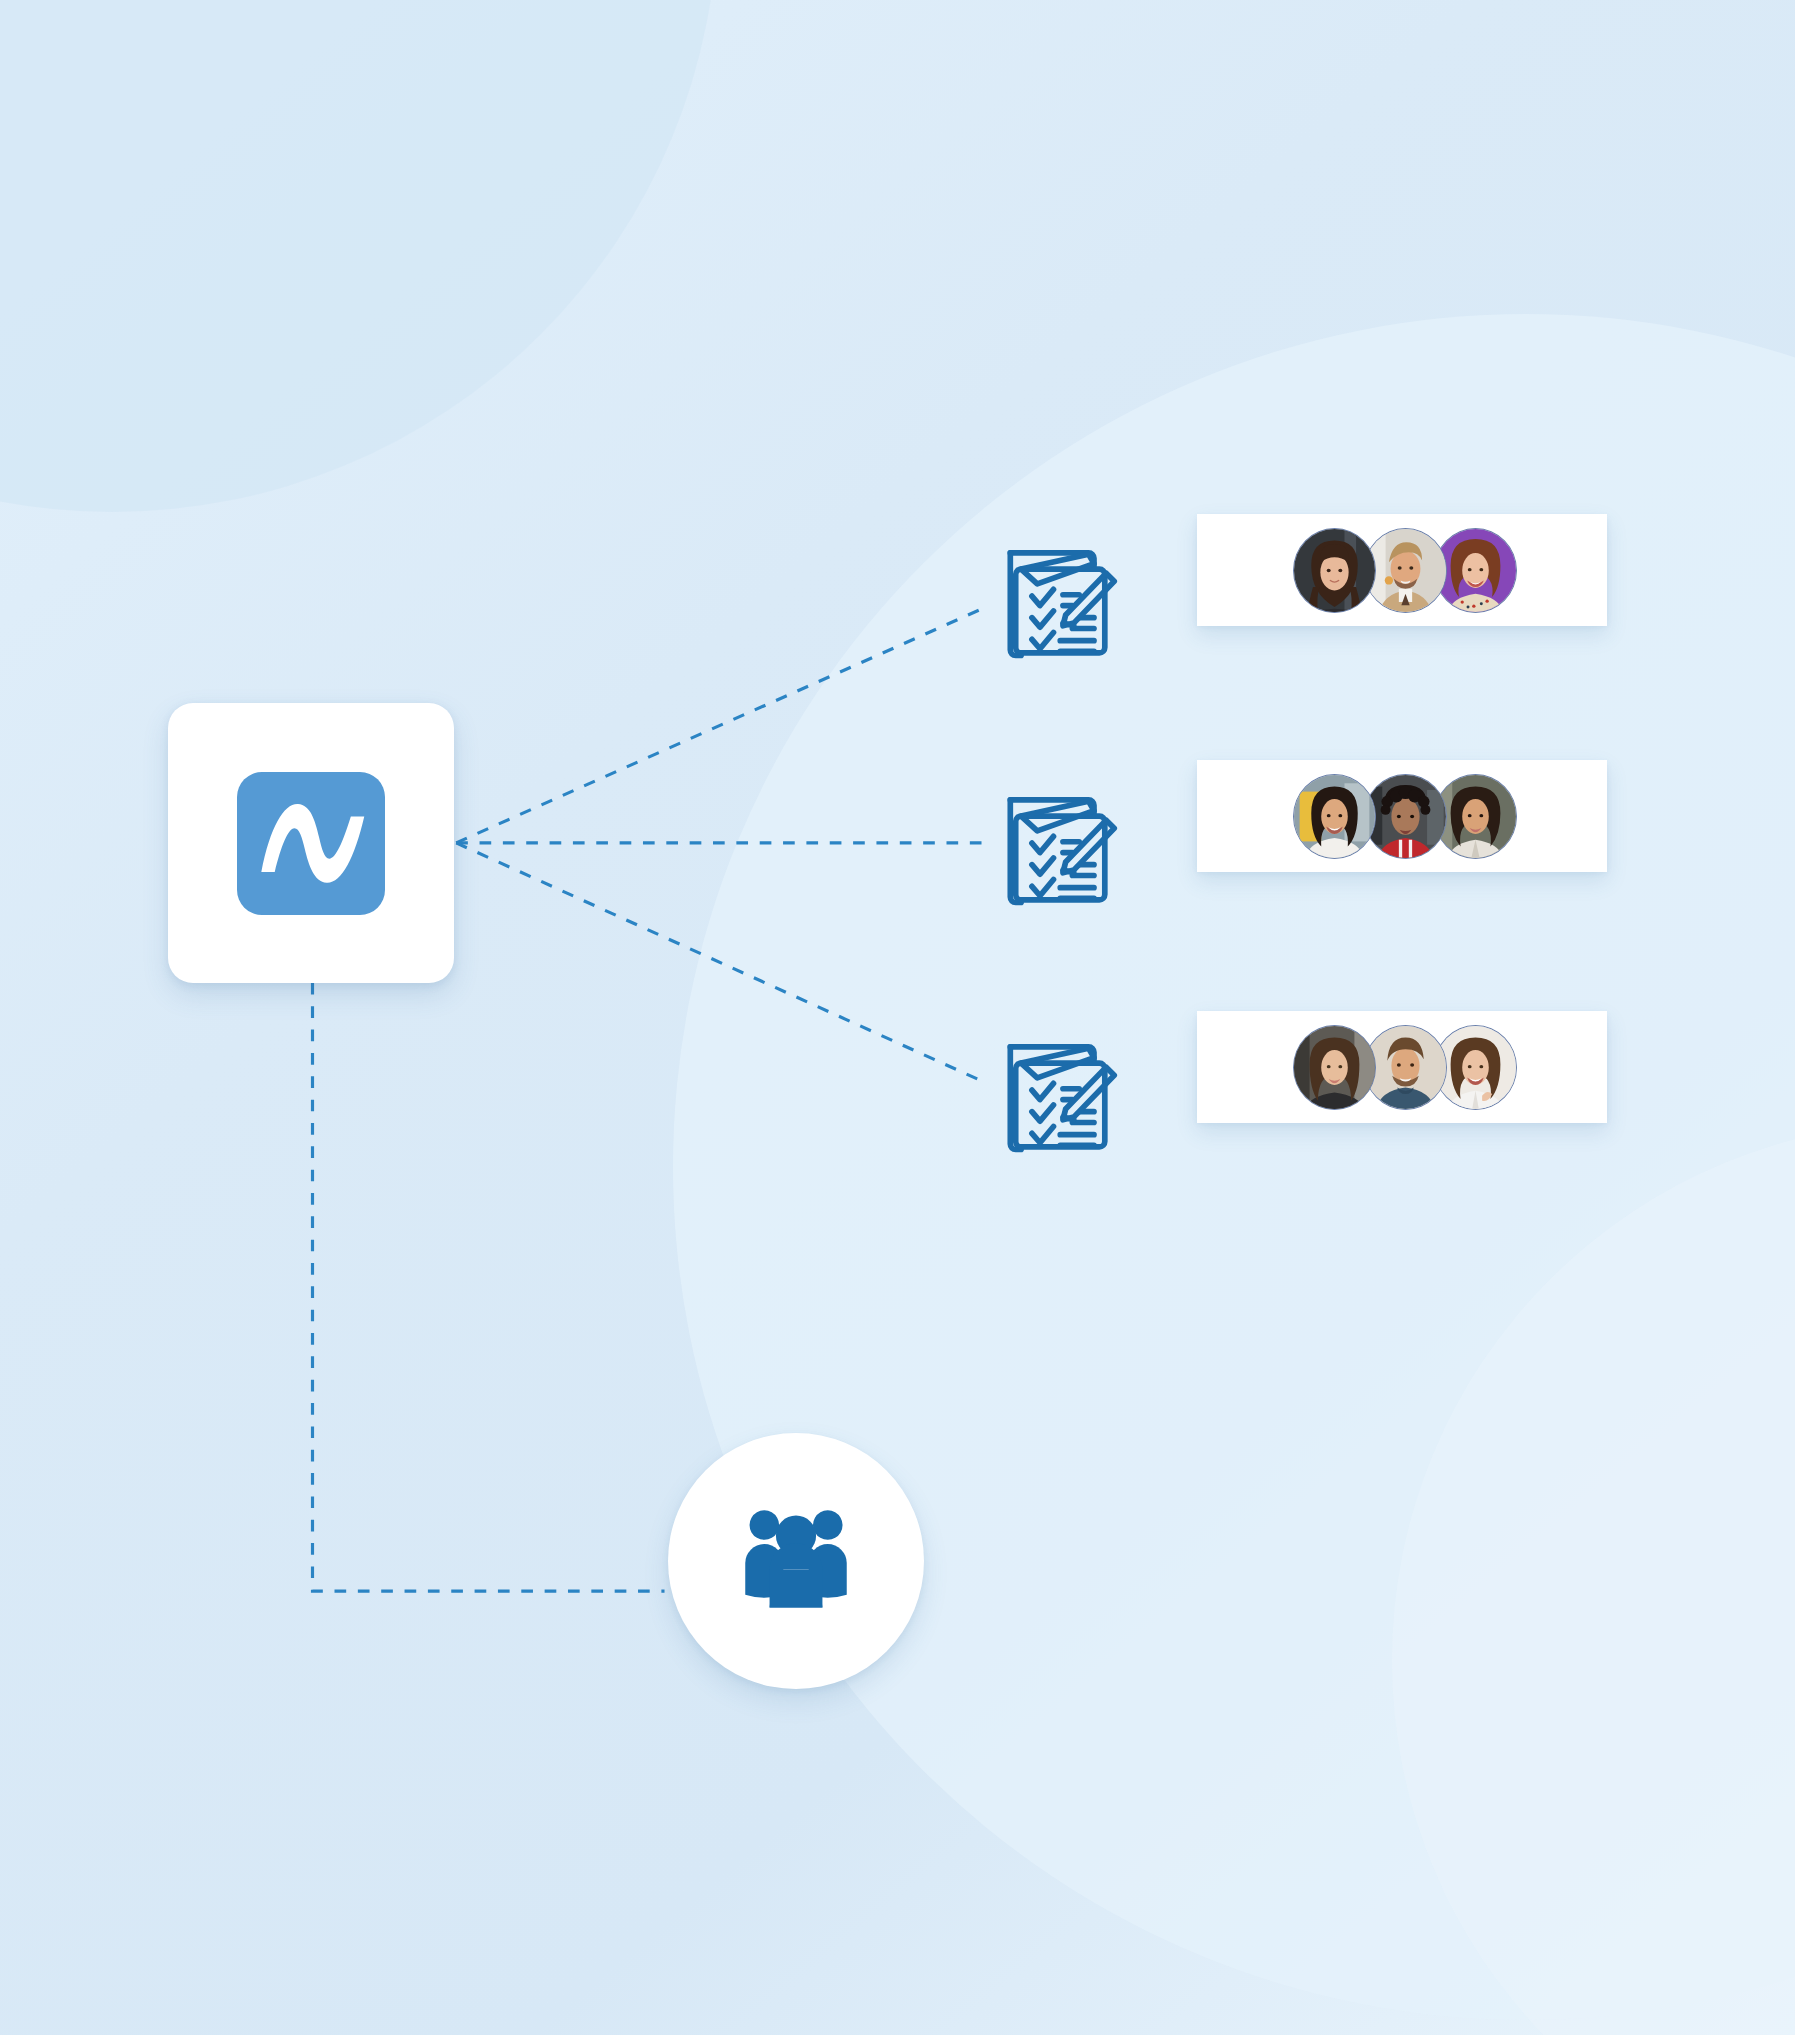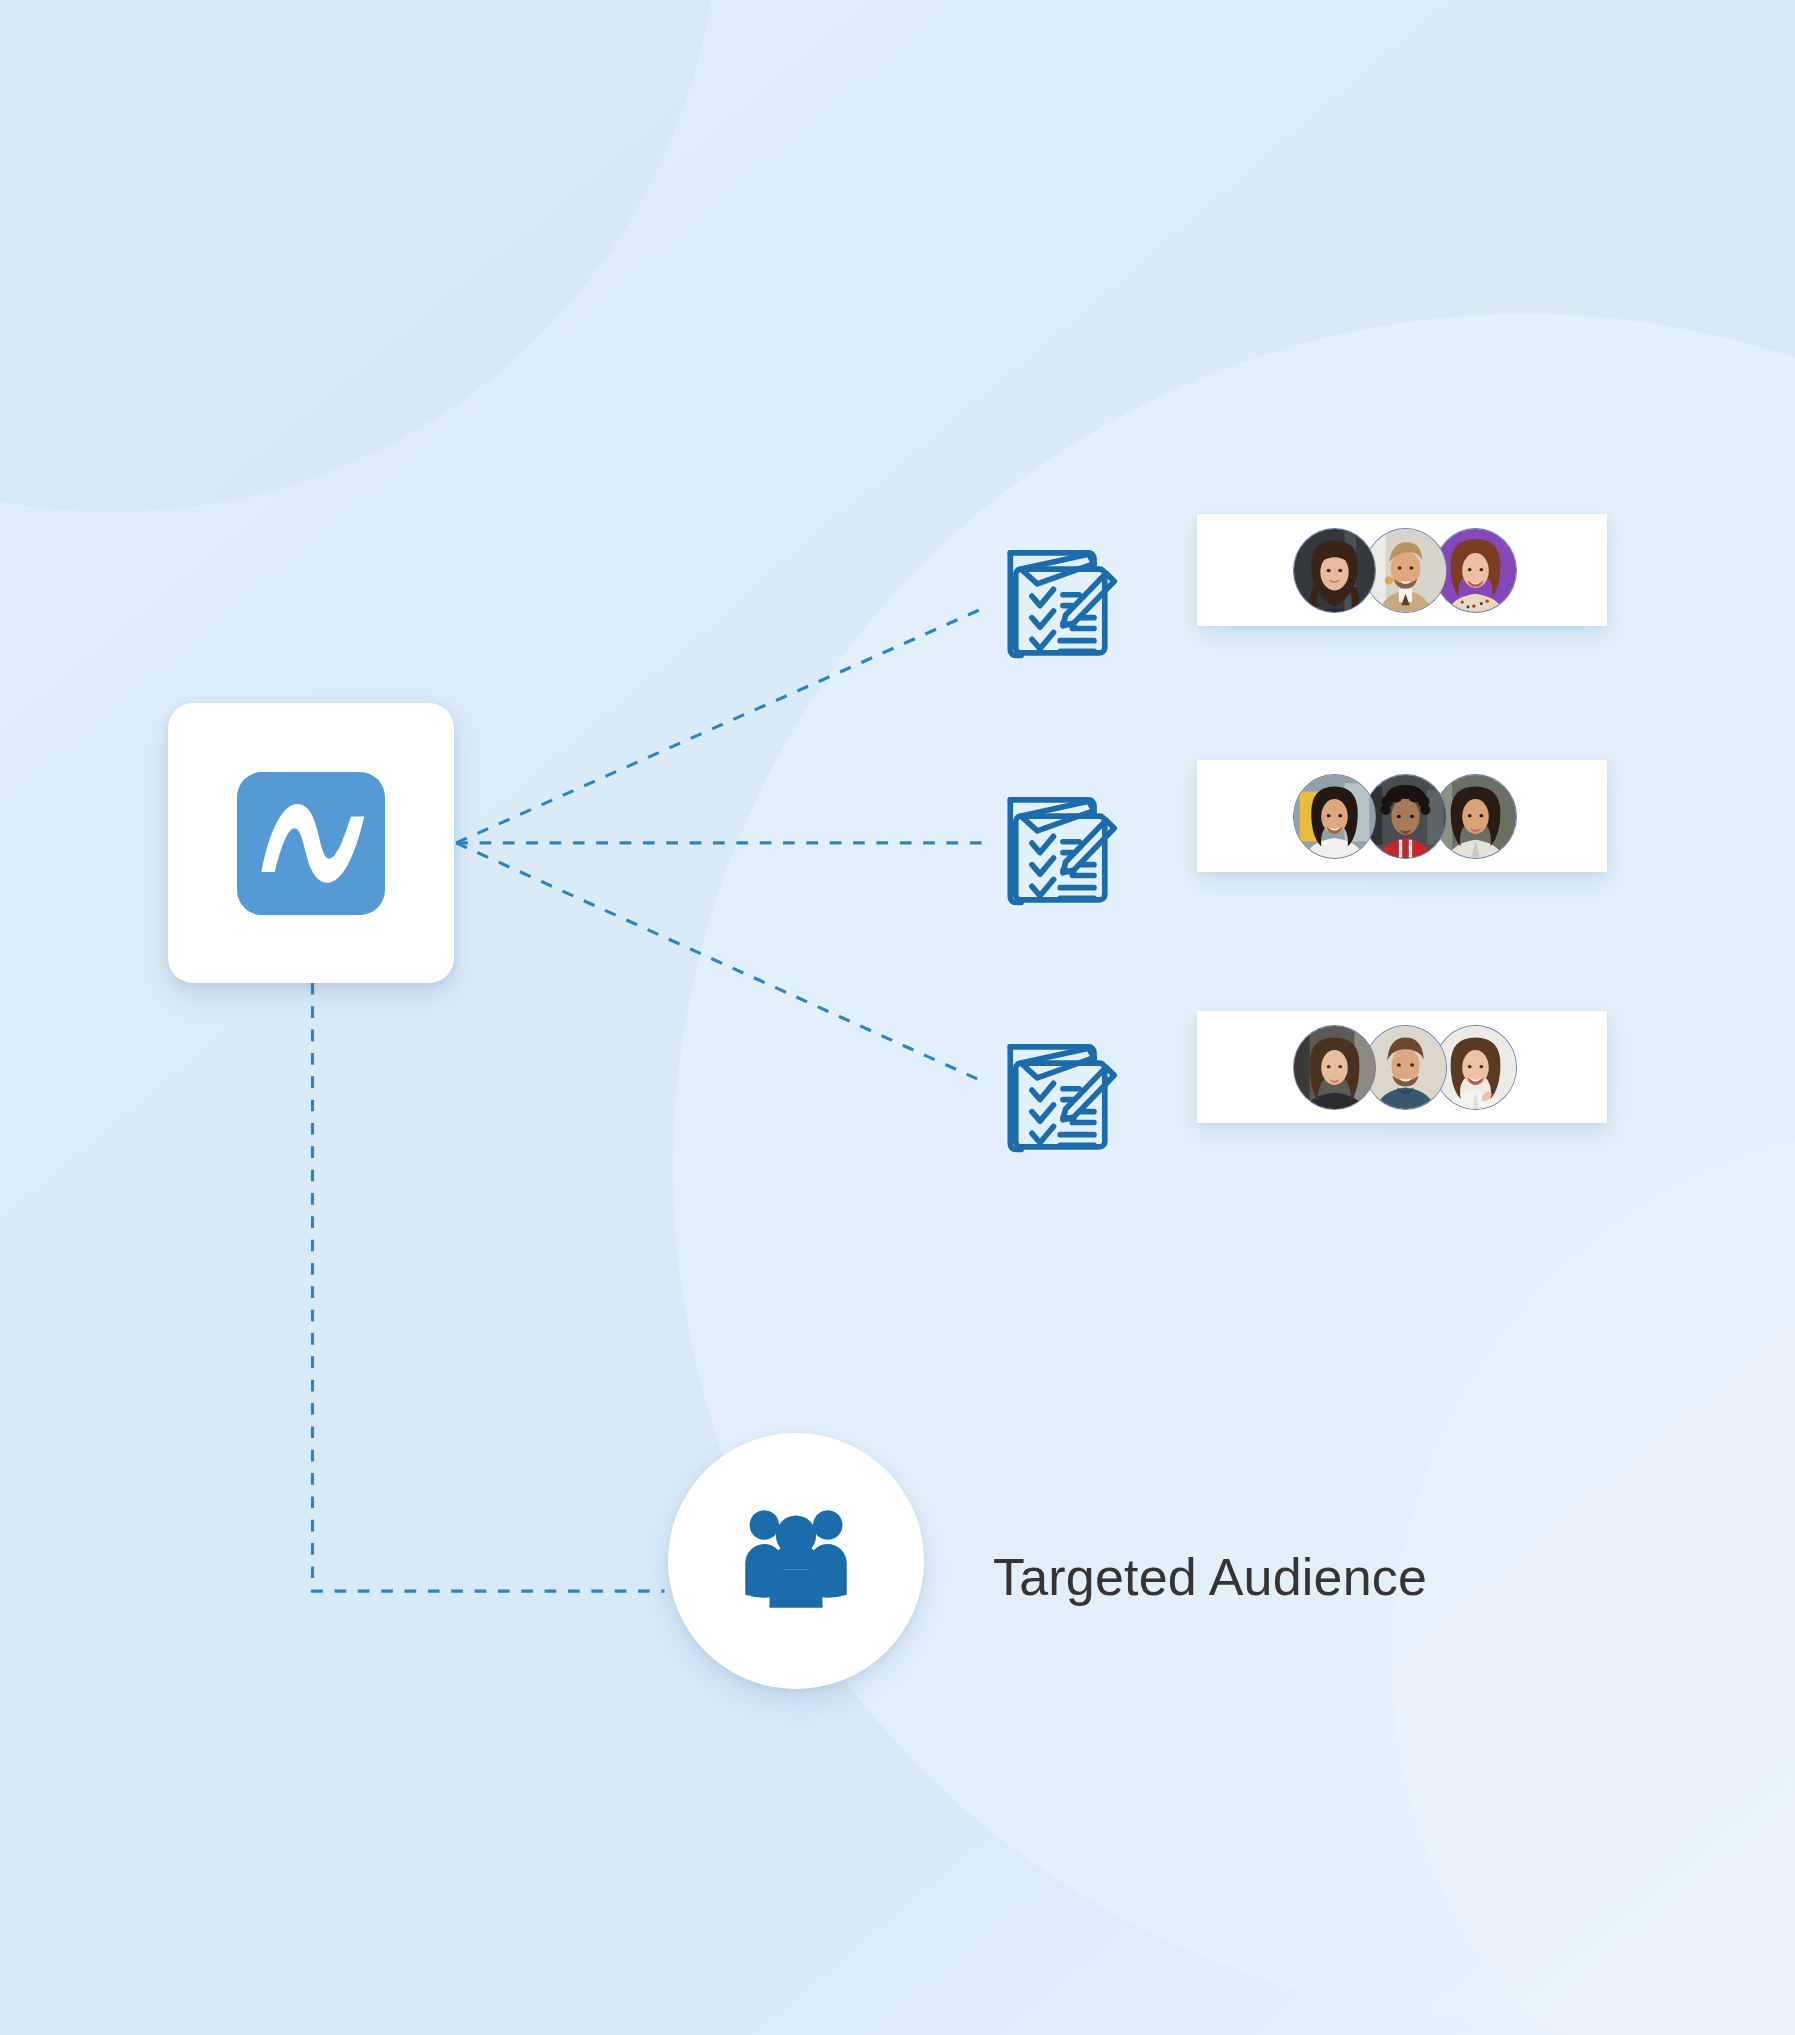--- a/index.html
+++ b/index.html
@@ -334,16 +334,15 @@
         <path d="M45 94 a25 25 0 0 1 50 0 z"></path>
         <path d="M45 58 h50 v36 h-50 z"></path>
         <path d="M45 58 a25 25 0 0 1 50 0 z"></path>
       </g>
       <g fill="#ffffff">
         <path d="M48 44 a24 24 0 0 1 6 -10 a20 20 0 0 0 -6 -6 z" opacity="0"></path>
       </g>
     </svg>
   </div>
 
-  <div id="audienceLabel">Targeted Audience</div>
 
 </div>
 
 
 </body></html>

